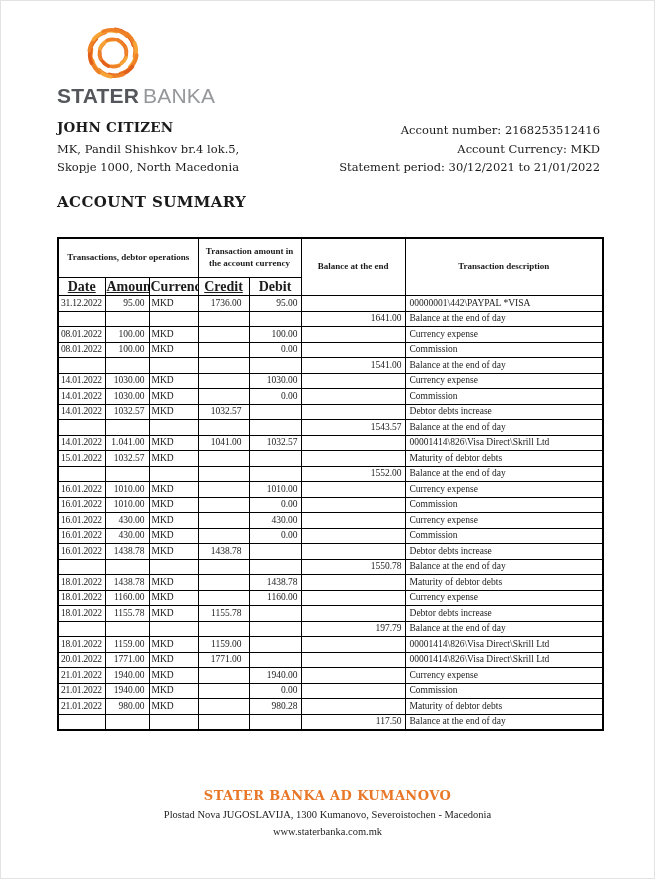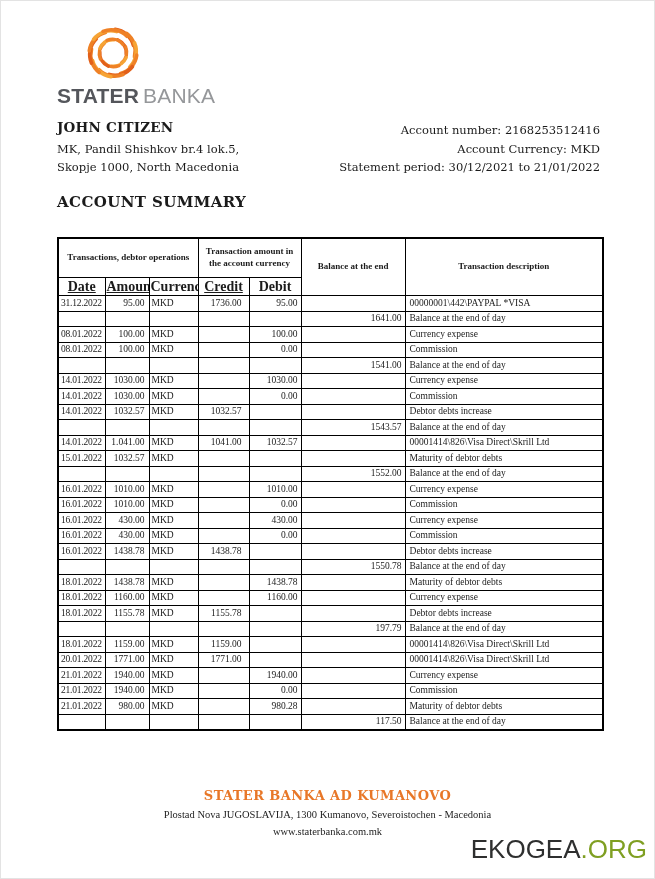--- a/index.html
+++ b/index.html
@@ -386,15 +386,14 @@
         </tr>
       </tbody>
   </table>
 
   <footer class="pfooter">
     <div class="f-title">STATER BANKA AD KUMANOVO</div>
     <div class="f-line">Plostad Nova JUGOSLAVIJA, 1300 Kumanovo, Severoistochen - Macedonia</div>
     <div class="f-line">www.staterbanka.com.mk</div>
   </footer>
 
-  <div class="watermark"><span class="wm-dark">EKOGEA</span><span class="wm-green">.ORG</span></div>
 
 </div>
 
 </body></html>

